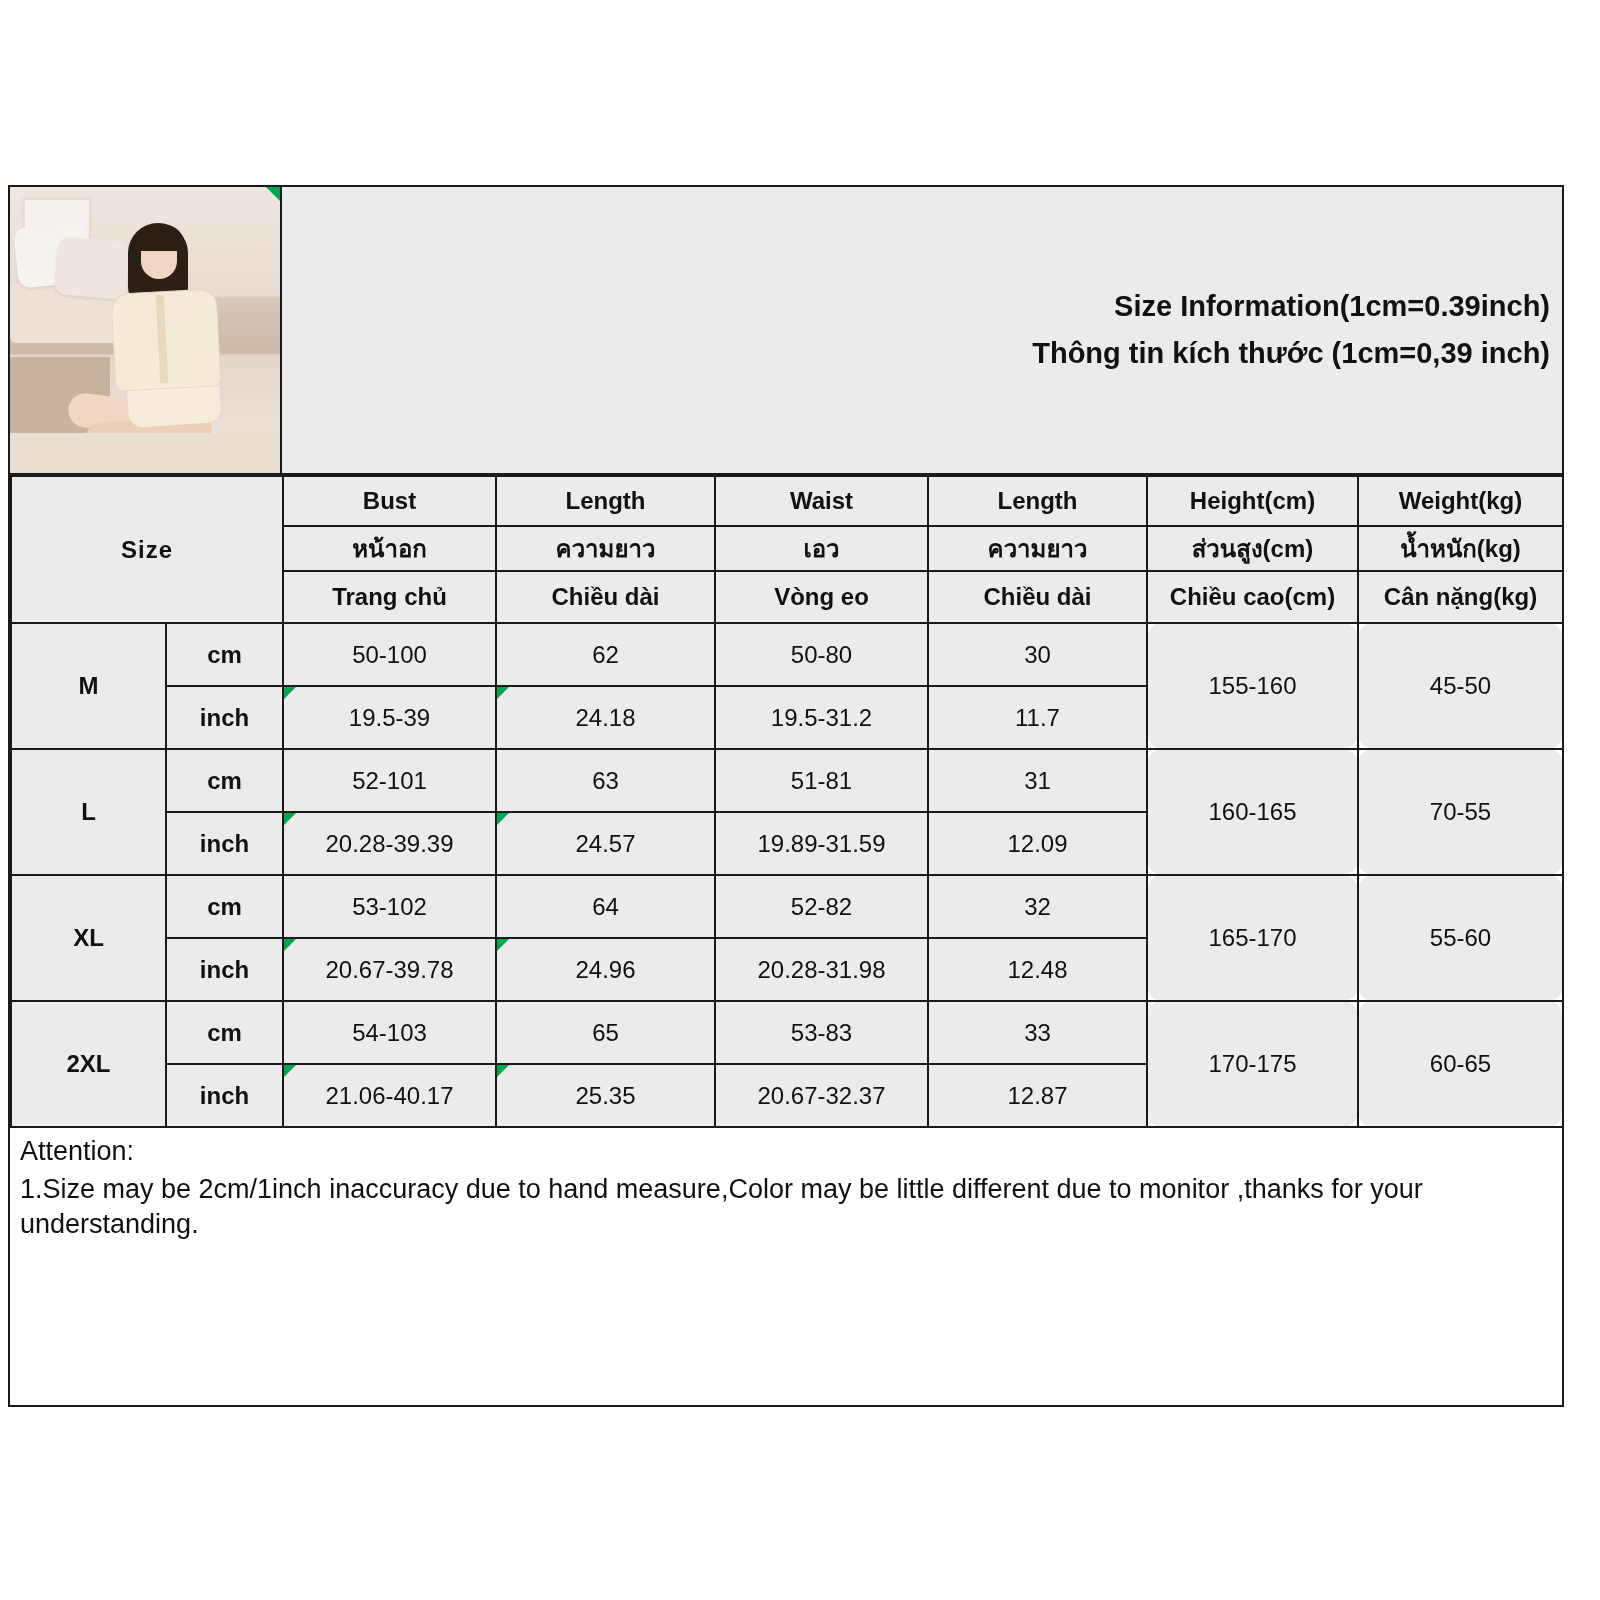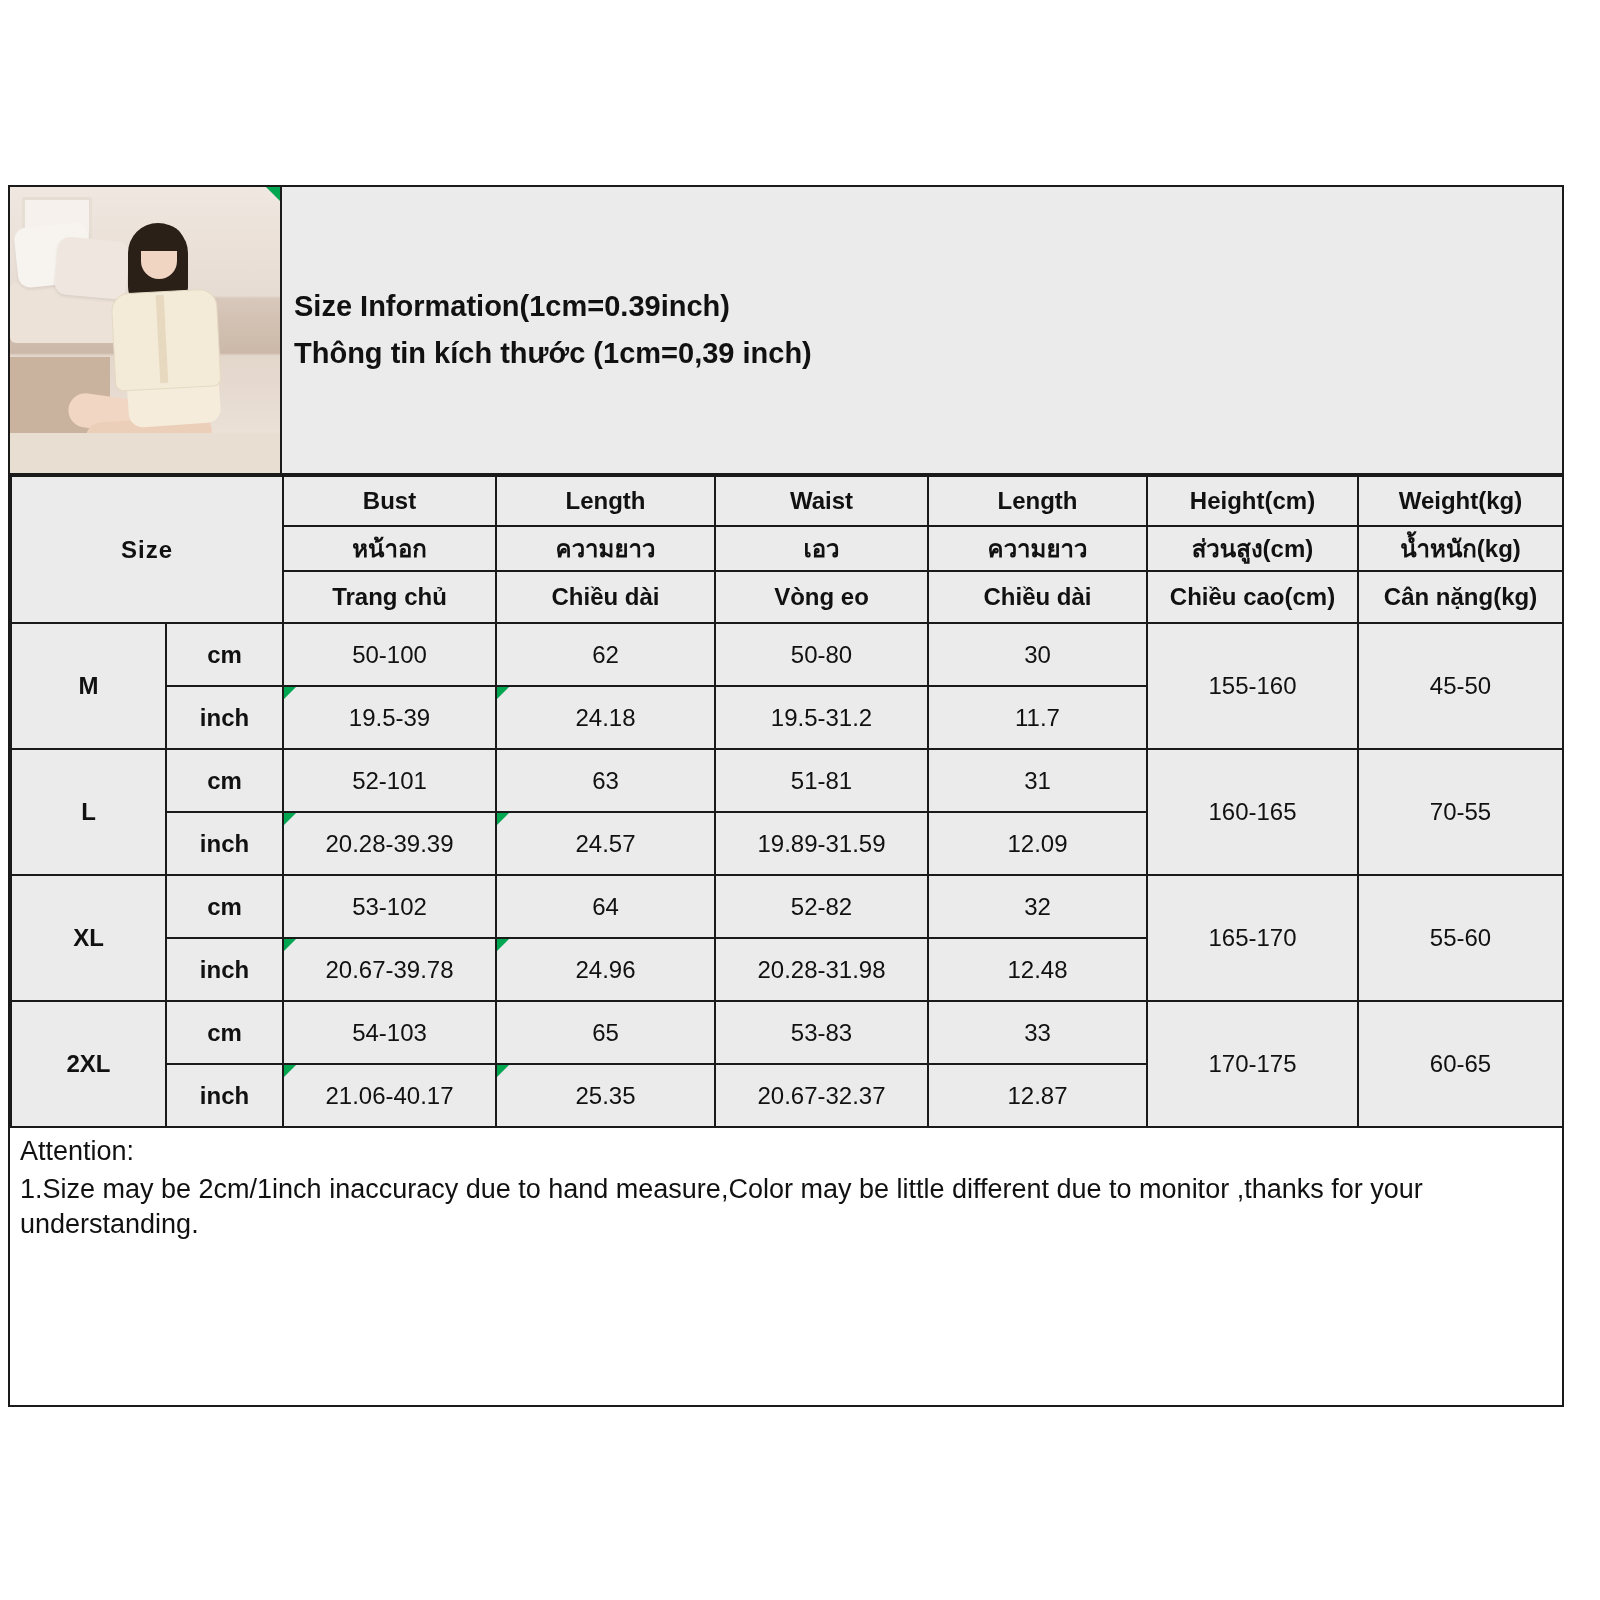--- a/index.html
+++ b/index.html
@@ -159,21 +159,21 @@
     border-top: 14px solid #00a650;
     border-left: 14px solid transparent;
   }
   .title-cell {
     flex: 1 1 auto;
     border-bottom: 2px solid #1a1a1a;
     box-sizing: border-box;
     background: #ebebeb;
     display: flex;
     flex-direction: column;
-    align-items: flex-start;
+    align-items: flex-end;
     justify-content: center;
     text-align: center;
     padding: 0 12px;
   }
   .title-line {
     font-weight: bold;
     font-size: 29px;
     line-height: 1.62;
     color: #111111;
     white-space: nowrap;
@@ -230,20 +230,21 @@
   .unit-label {
     font-weight: bold;
     font-size: 23px;
   }
   .val-cell {
     font-size: 25px;
     height: 63px;
   }
   .val-hw {
     font-size: 25px;
+    border-radius: 15px;
   }
   .corner-tag {
     position: relative;
   }
   .corner-tag::after {
     content: "";
     position: absolute;
     left: 0; top: 0;
     width: 0; height: 0;
     border-top: 12px solid #00a650;

